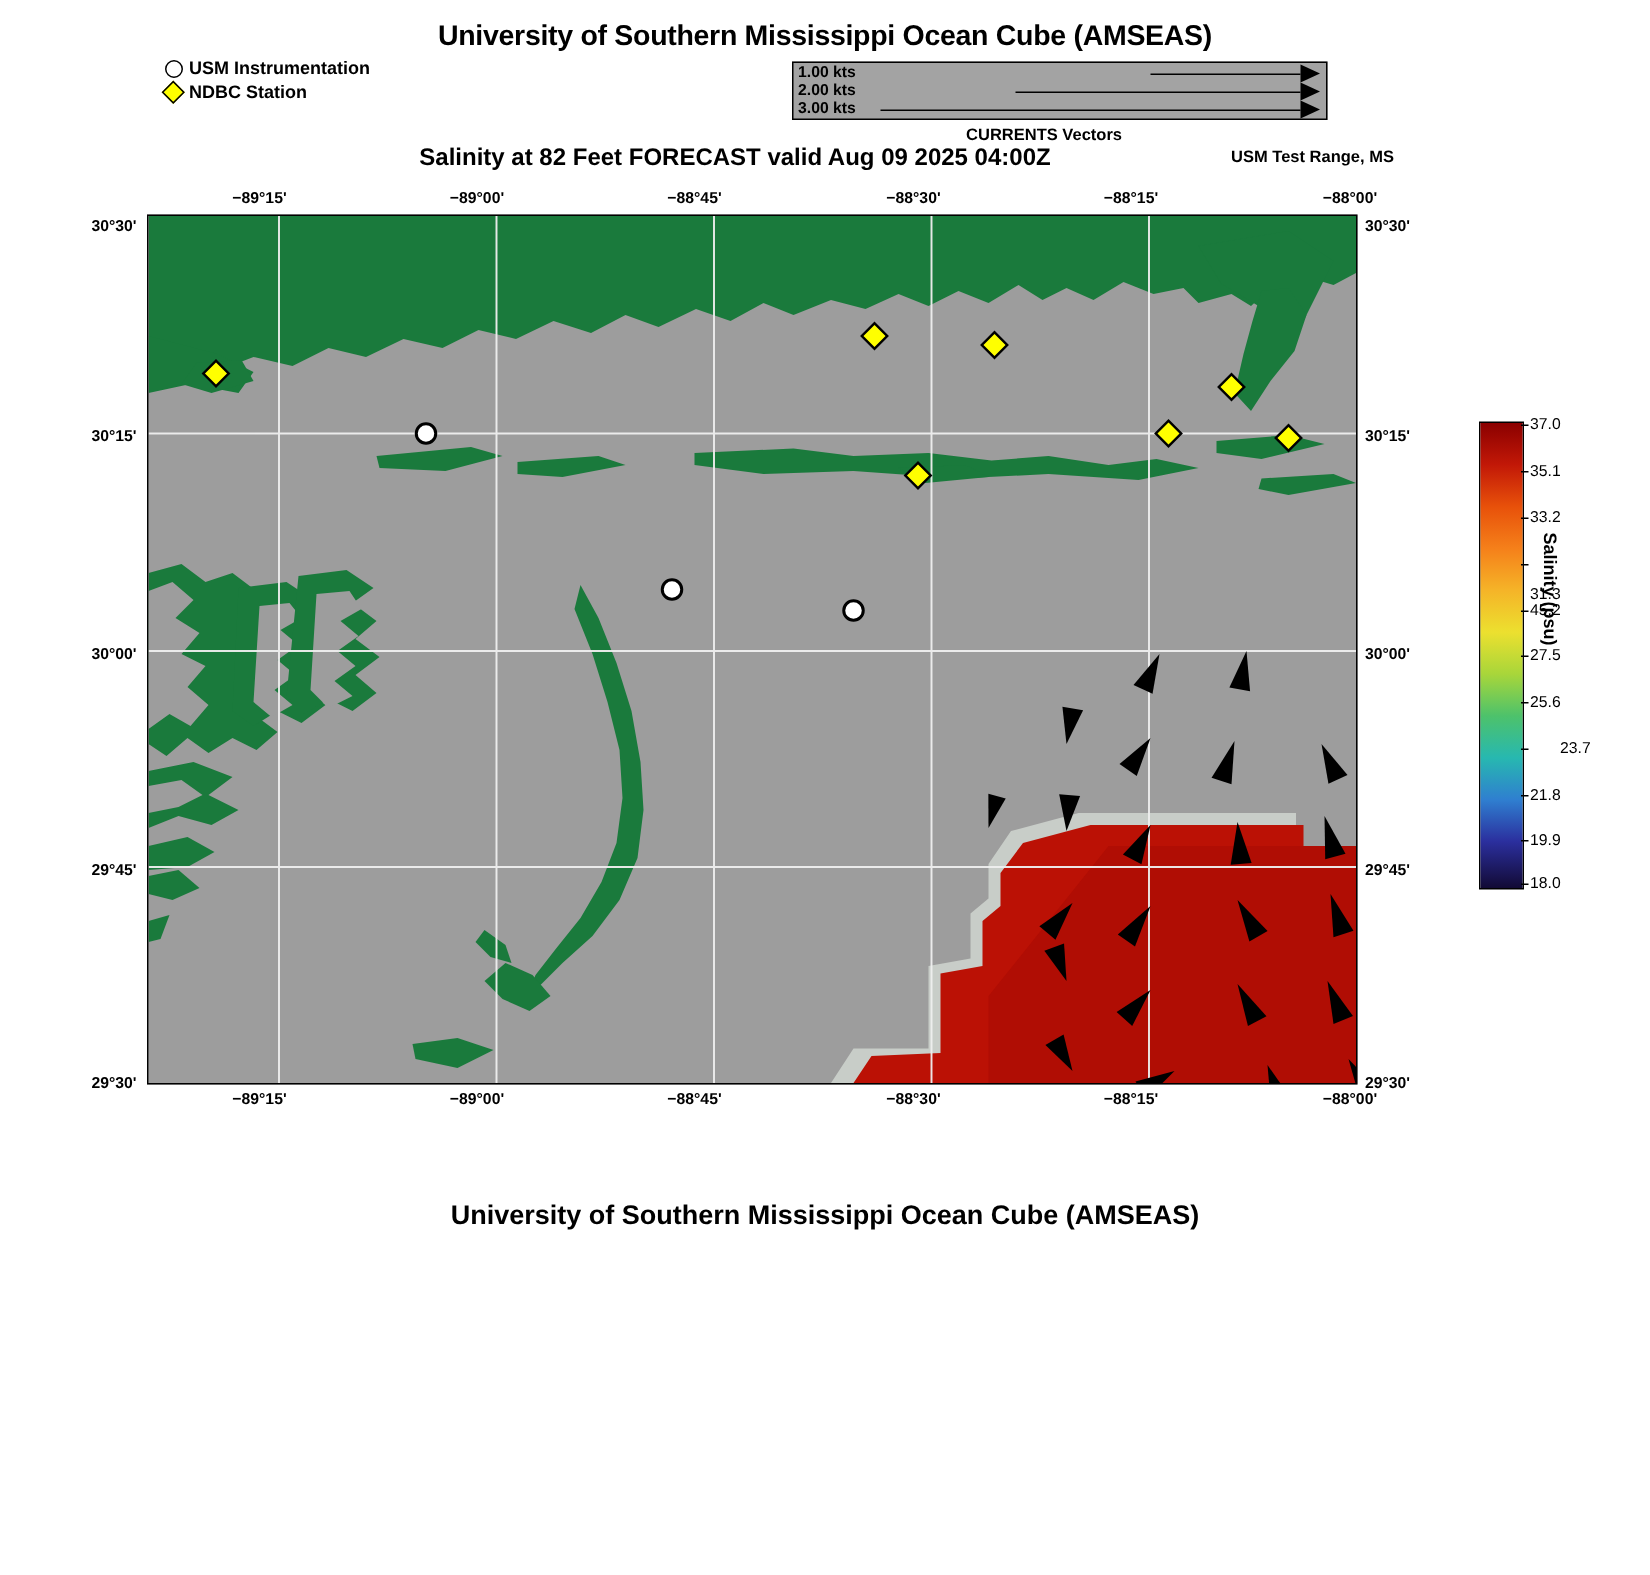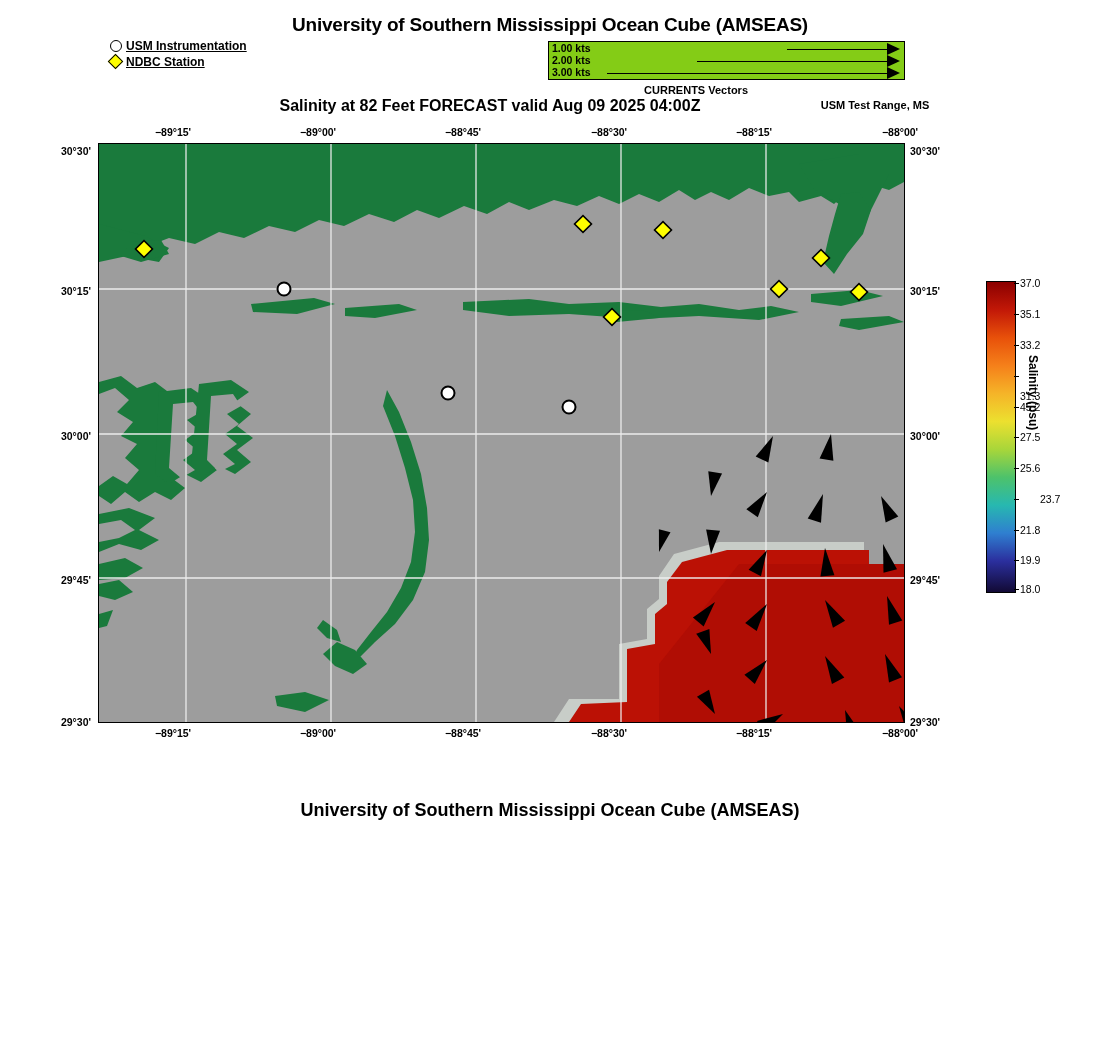--- a/index.html
+++ b/index.html
@@ -36,42 +36,41 @@
   }
   #region-label {
     top: 99px; left: 745px; width: 260px;
     text-align: center;
     font-size: 11px; font-weight: bold;
   }
 
   
   #legend { top: 38px; left: 108px; }
   .legend-row {
-    display: flex; align-items: center; height: 15px;
+    display: flex; height: 15px;
     margin-bottom: 1px;
-    text-decoration: underline;
   }
   .legend-sym { width: 18px; height: 15px; position: relative; }
   .legend-txt { font-size: 12px; font-weight: bold; }
   .sym-circle {
     position: absolute; left: 2px; top: 2px;
     width: 10px; height: 10px; border-radius: 50%;
     background: #ffffff; border: 1.6px solid #000000;
   }
   .sym-diamond {
     position: absolute; left: 2px; top: 2px;
     width: 9px; height: 9px; background: #ffff00;
     border: 1.4px solid #000000;
     transform: rotate(45deg);
   }
 
   
   #vector-key {
-    top: 41px; left: 548px; width: 355px; height: 37px;
-    border: 1.2px solid #000000; background: #84cc16;
+    top: 41px; left: 528px; width: 355px; height: 37px;
+    border: 1.2px solid #000000; background: #a3a3a3;
   }
   .vk-row { position: absolute; left: 0; width: 355px; height: 12px; }
   .vk-label { position: absolute; left: 3px; top: -1px; font-size: 10.5px; font-weight: bold; }
   .vk-line { position: absolute; height: 0; border-top: 1.1px solid #000000; top: 6px; }
   .vk-head {
     position: absolute; top: 0px; width: 0; height: 0;
     border-top: 6px solid transparent;
     border-bottom: 6px solid transparent;
     border-left: 13px solid #000000;
   }

